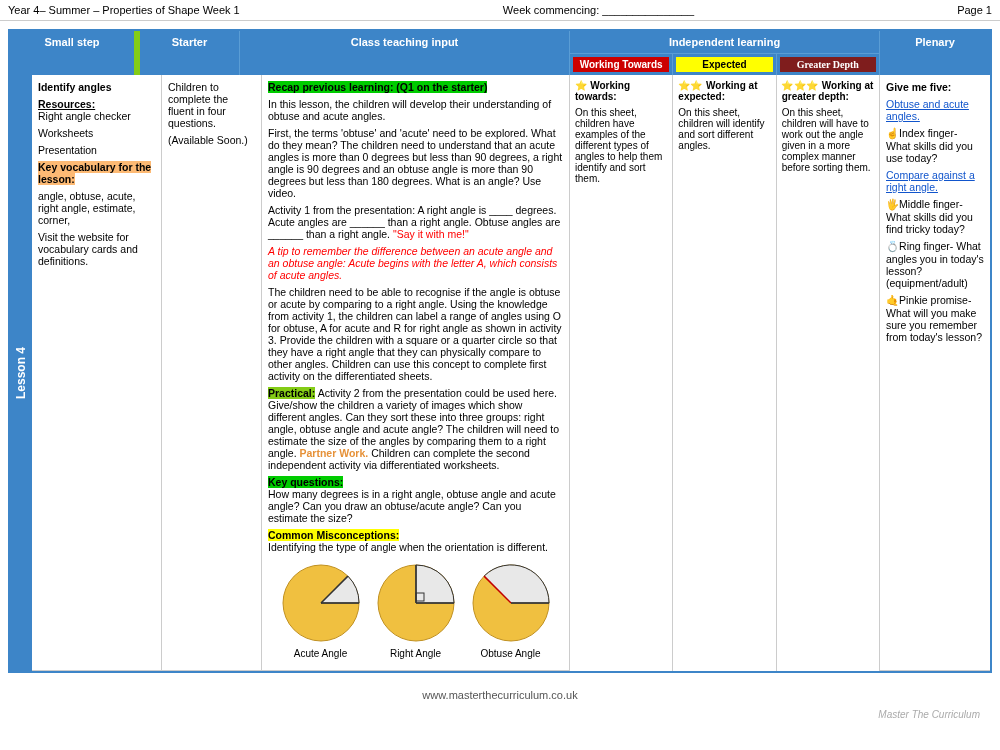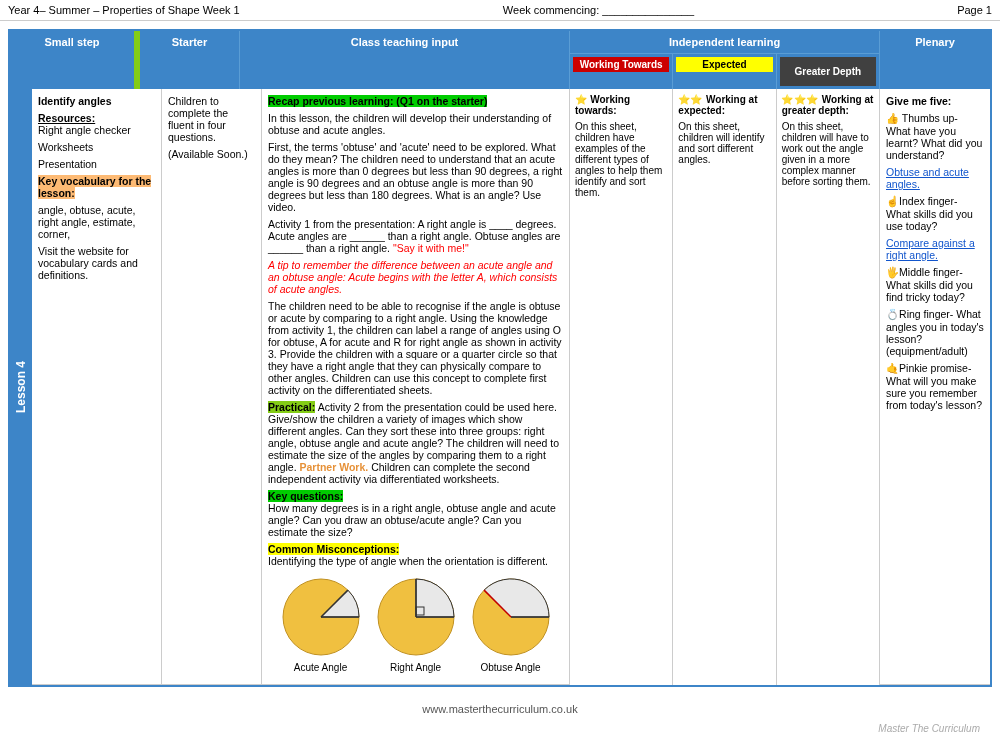--- a/index.html
+++ b/index.html
@@ -86,21 +86,21 @@
       <div style="width:310px; display:flex; flex-direction:column; border-right:1px solid #5a9dd5;">
         <div style="text-align:center; padding:5px;">Independent learning</div>
         <div style="display:flex; border-top:1px solid #5a9dd5;">
           <div style="flex:1; text-align:center; padding:3px; font-size:10px; border-right:1px solid #5a9dd5;">
             <div style="background:#cc0000; color:white; padding:2px 1px;">Working Towards</div>
           </div>
           <div style="flex:1; text-align:center; padding:3px; font-size:10px; border-right:1px solid #5a9dd5;">
             <div style="background:#ffff00; color:black; padding:2px 1px;">Expected</div>
           </div>
           <div style="flex:1; text-align:center; padding:3px; font-size:10px;">
-            <div style="background:#404040; color:white; padding:9px 1px;">Greater Depth</div>
+            <div style="background:#7f1d1d; color:white; padding:2px 1px;font-family:Liberation Serif, serif;">Greater Depth</div>
           </div>
         </div>
       </div>
       <div class="col-plenary" style="width:110px; padding:5px; text-align:center;">Plenary</div>
     </div>
 
     <div style="display:flex;">
 
       <div class="lesson-label">Lesson 4</div>
 
@@ -200,21 +200,20 @@
 
           <div class="ind-col" style="border-right:none;">
             <p><span style="color:#ffcc00;">⭐⭐⭐</span> <span class="bold">Working at greater depth:</span></p>
             <p>On this sheet, children will have to work out the angle given in a more complex manner before sorting them.</p>
           </div>
         </div>
       </div>
 
       <div class="col-plenary-content">
         <p class="bold">Give me five:</p>
-        <p>👍 Thumbs up- What have you learnt? What did you understand?</p>
         <p class="text-blue">Obtuse and acute angles.</p>
         <p>☝️Index finger- What skills did you use today?</p>
         <p class="text-blue">Compare against a right angle.</p>
         <p>🖐️Middle finger- What skills did you find tricky today?</p>
         <p>💍Ring finger- What angles you in today's lesson? (equipment/adult)</p>
         <p>🤙Pinkie promise- What will you make sure you remember from today's lesson?</p>
       </div>
 
     </div>
   </div>

